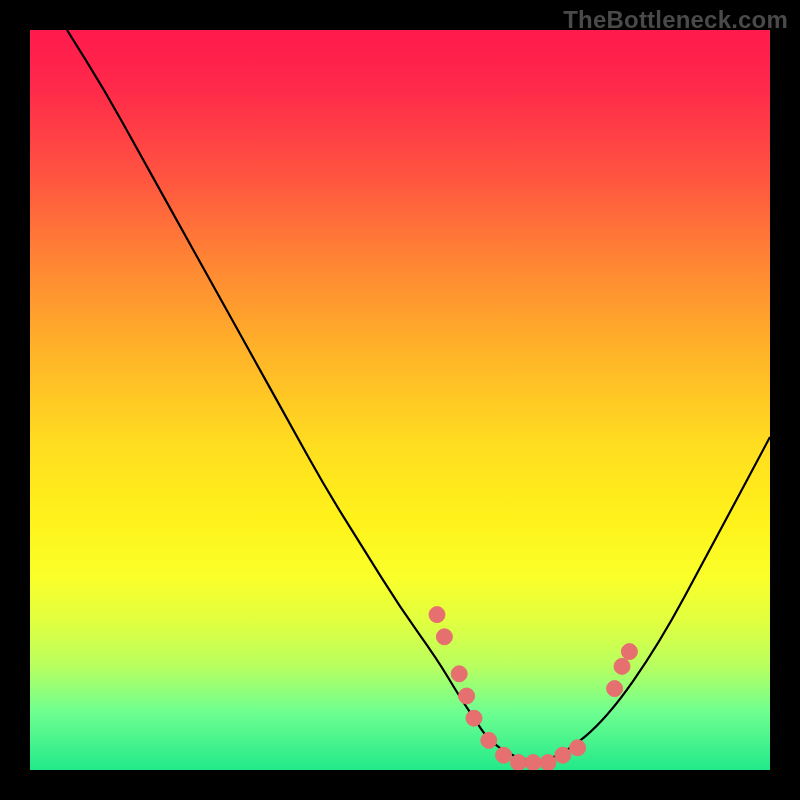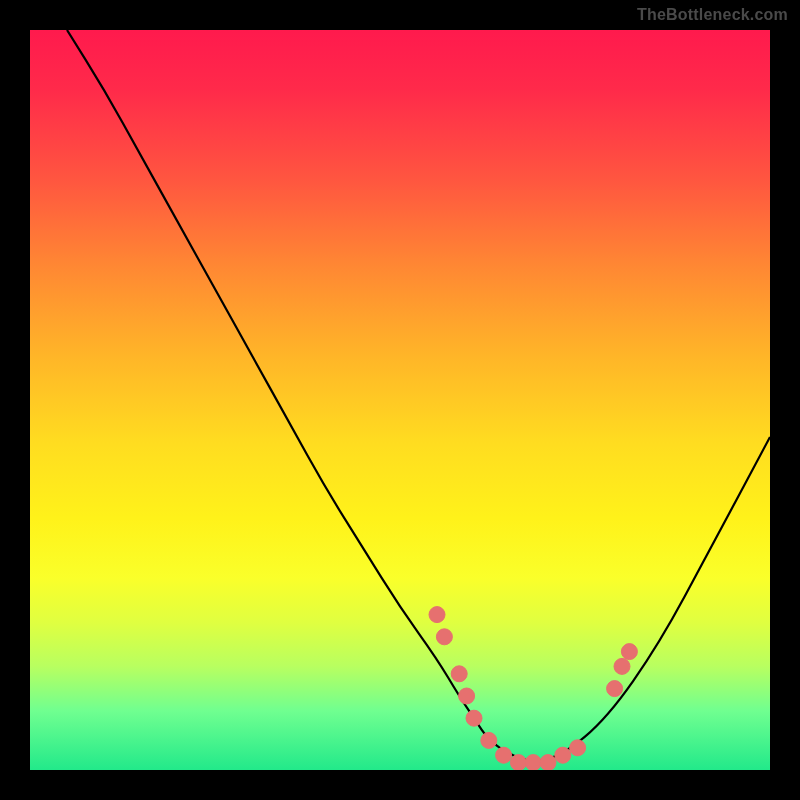--- a/index.html
+++ b/index.html
@@ -30,21 +30,21 @@
       #b8ff60 86%,
       #70ff90 92%,
       #22e98a 100%
     );
   }
   .watermark {
     position: absolute;
     top: 6px;
     right: 12px;
     color: #4a4a4a;
-    font-size: 16px;
+    font-size: 24px;
     font-weight: 600;
     letter-spacing: 0.2px;
     z-index: 10;
   }
   svg.plot {
     position: absolute;
     left: 30px;
     top: 30px;
     width: 740px;
     height: 740px;

